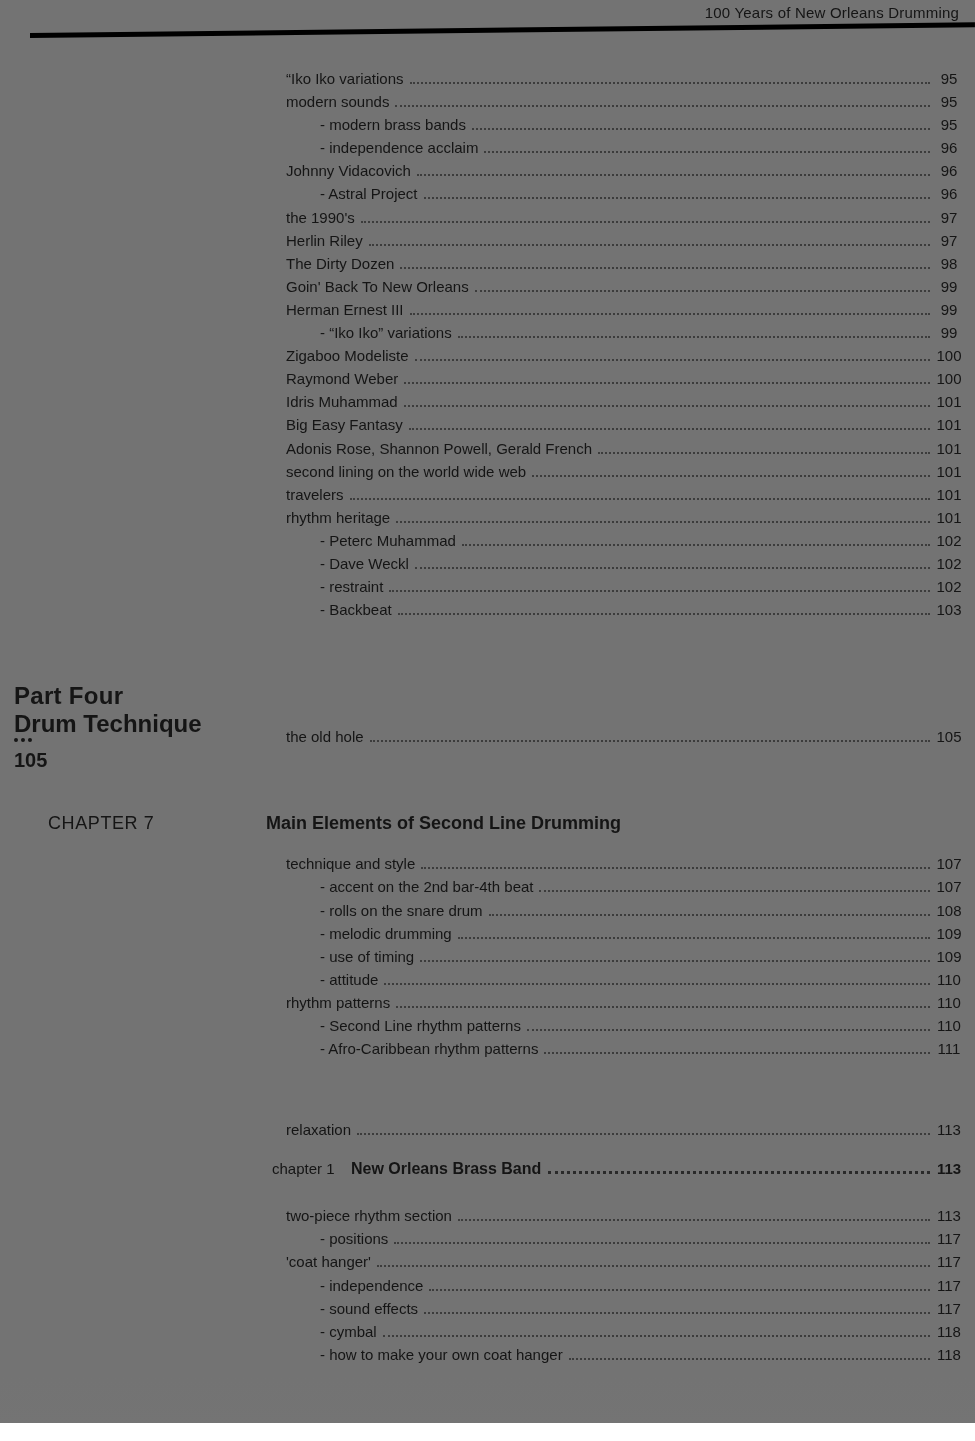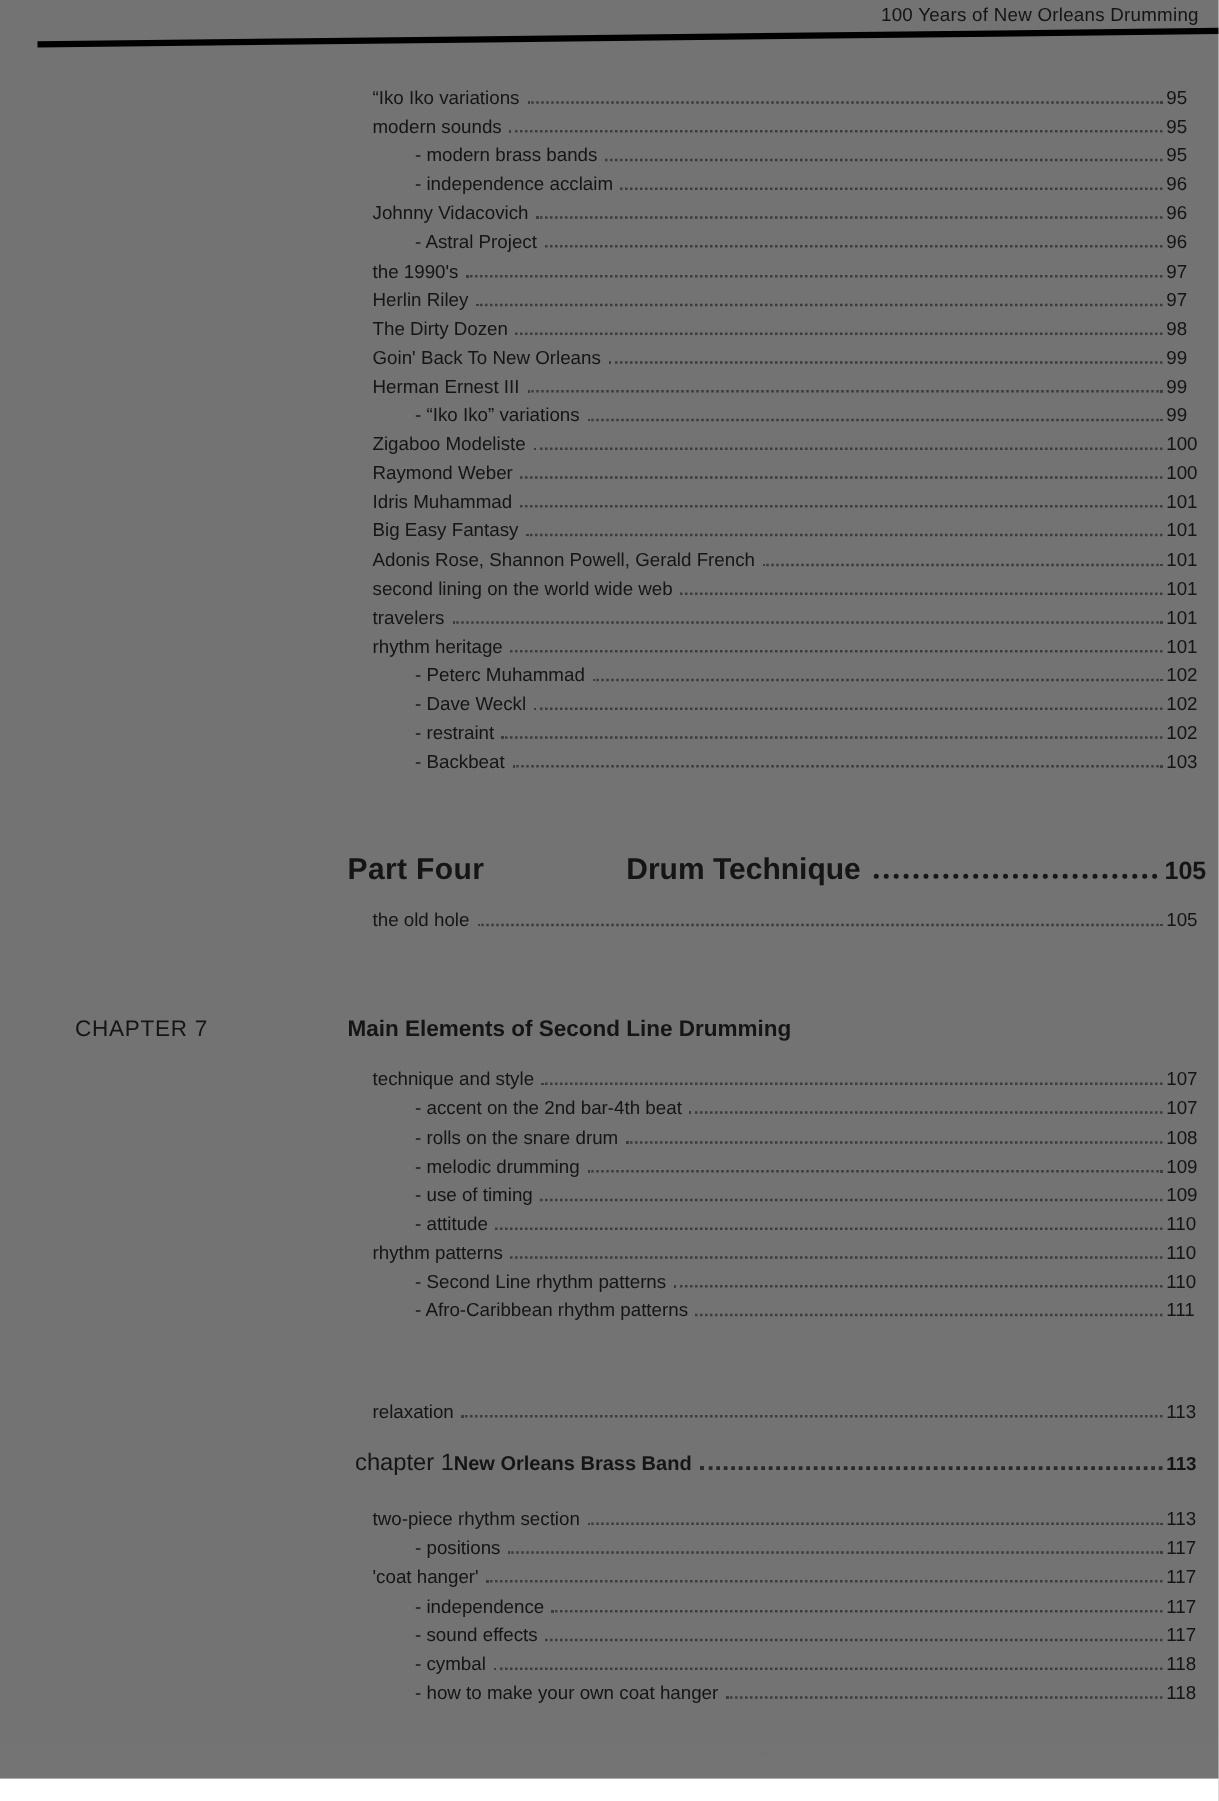--- a/index.html
+++ b/index.html
@@ -13,40 +13,40 @@
   }
   
   .page::after{
     content:"";position:absolute;left:0;right:0;bottom:0;height:46px;
     background:linear-gradient(to top, rgba(120,120,120,.18), rgba(120,120,120,0));
     pointer-events:none;
   }
   .header{padding:4px 16px 0 0;text-align:right;font-size:15px;letter-spacing:.2px;}
   .rule{height:5px;background:#000;margin:12px 0 0 30px;
         transform:rotate(-0.65deg);transform-origin:left center;}
-  .content{padding:32px 10px 0 16px;}
+  .content{padding:32px 10px 0 4px;}
   .gap{width:100%;}
   .entry{display:flex;align-items:baseline;height:23.1px;margin-left:282px;font-size:15px;}
   .entry.i1{margin-left:316px;}
   .entry .label{white-space:nowrap;}
   .dots{flex:1;min-width:18px;border-bottom:2px dotted #3c3c3c;margin:0 3px 4px 6px;}
-  .page-num{min-width:32px;text-align:left;font-size:15px;}
-  
-  .part-row{display:flex;align-items:baseline;margin-left:262px;height:32px;}
+  .page-num{min-width:32px;text-align:center;font-size:15px;}
+  
+  .part-row{display:flex;align-items:baseline;height:32px;flex-direction:column;}
   .part-label{width:223px;font-size:24px;font-weight:bold;letter-spacing:.3px;}
   .part-title{font-size:24px;font-weight:bold;white-space:nowrap;text-align:right;}
   .part-row .dots{border-bottom:4px dotted #161616;margin:0 6px 7px 10px;}
   .part-row .page-num{font-size:20px;font-weight:bold;}
   
   .chapter-row{position:relative;margin-left:262px;height:22px;font-size:18px;}
   .chapter-label{position:absolute;left:-218px;top:0;font-weight:400;letter-spacing:.6px;white-space:nowrap;}
   .chapter-title{font-weight:bold;white-space:nowrap;}
   
   .subchapter-row{display:flex;align-items:baseline;margin-left:268px;height:23px;}
-  .subchapter-label{width:79px;font-size:19px;white-space:nowrap;}
+  .subchapter-label{width:79px;font-size:15px;white-space:nowrap;}
   .subchapter-title{font-size:16px;font-weight:bold;white-space:nowrap;}
   .subchapter-row .dots{border-bottom:3px dotted #2a2a2a;margin:0 3px 5px 7px;}
   .subchapter-row .page-num{font-weight:bold;}
   .subchapter-subtitle{margin-left:347px;height:26px;font-size:16px;font-weight:bold;}
 </style>
 </head>
 <body>
 
 <div class="page">
   <div class="header">

